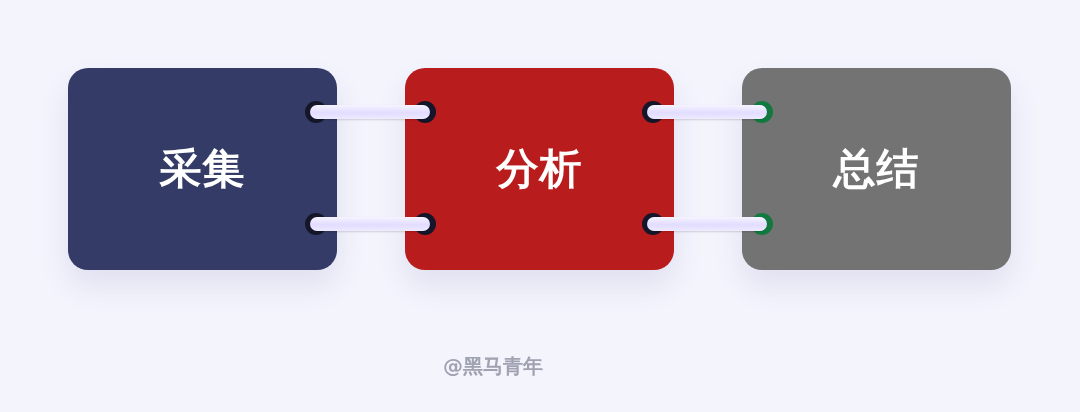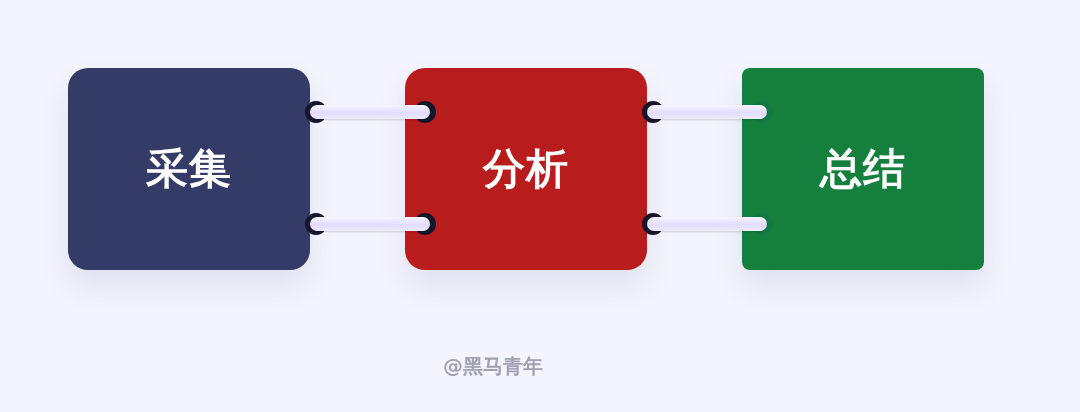--- a/index.html
+++ b/index.html
@@ -3,21 +3,21 @@
   <meta charset="utf-8">
   <style>
     html, body { margin: 0; padding: 0; }
     body {
       width: 1080px; height: 412px; overflow: hidden;
       background: #f4f4fd;
       font-family: "DejaVu Sans", sans-serif;
       position: relative;
     }
     .card {
-      position: absolute; top: 68px; width: 242px; height: 202px;
+      position: absolute; top: 68px; width: 269px; height: 202px;
       border-radius: 20px;
       box-shadow: 0 16px 30px rgba(60, 60, 130, 0.10);
       display: flex; align-items: center; justify-content: center;
     }
     .card .label {
       color: #ffffff; font-size: 42px; font-weight: bold; letter-spacing: 1px;
     }
     .hole {
       position: absolute; width: 22px; height: 22px; border-radius: 50%;
       box-sizing: border-box;
@@ -36,21 +36,21 @@
 <body>
 
 <div class="card" style="left:68px;background:#333b66;">
   <span class="label">采集</span>
 </div>
 
 <div class="card" style="left:405px;background:#b91c1c;">
   <span class="label">分析</span>
 </div>
 
-<div class="card" style="left:742px;background:#15803d;border-radius:8px;">
+<div class="card" style="left:742px;background:#737373;">
   <span class="label">总结</span>
 </div>
 
 <div class="hole" style="left:305px;top:101px;background:#15162a;"></div>
 <div class="hole" style="left:305px;top:213px;background:#15162a;"></div>
 <div class="hole" style="left:414px;top:101px;background:#15162a;"></div>
 <div class="hole" style="left:414px;top:213px;background:#15162a;"></div>
 <div class="hole" style="left:642px;top:101px;background:#15162a;"></div>
 <div class="hole" style="left:642px;top:213px;background:#15162a;"></div>
 <div class="hole" style="left:751px;top:101px;background:#127a40;"></div>

